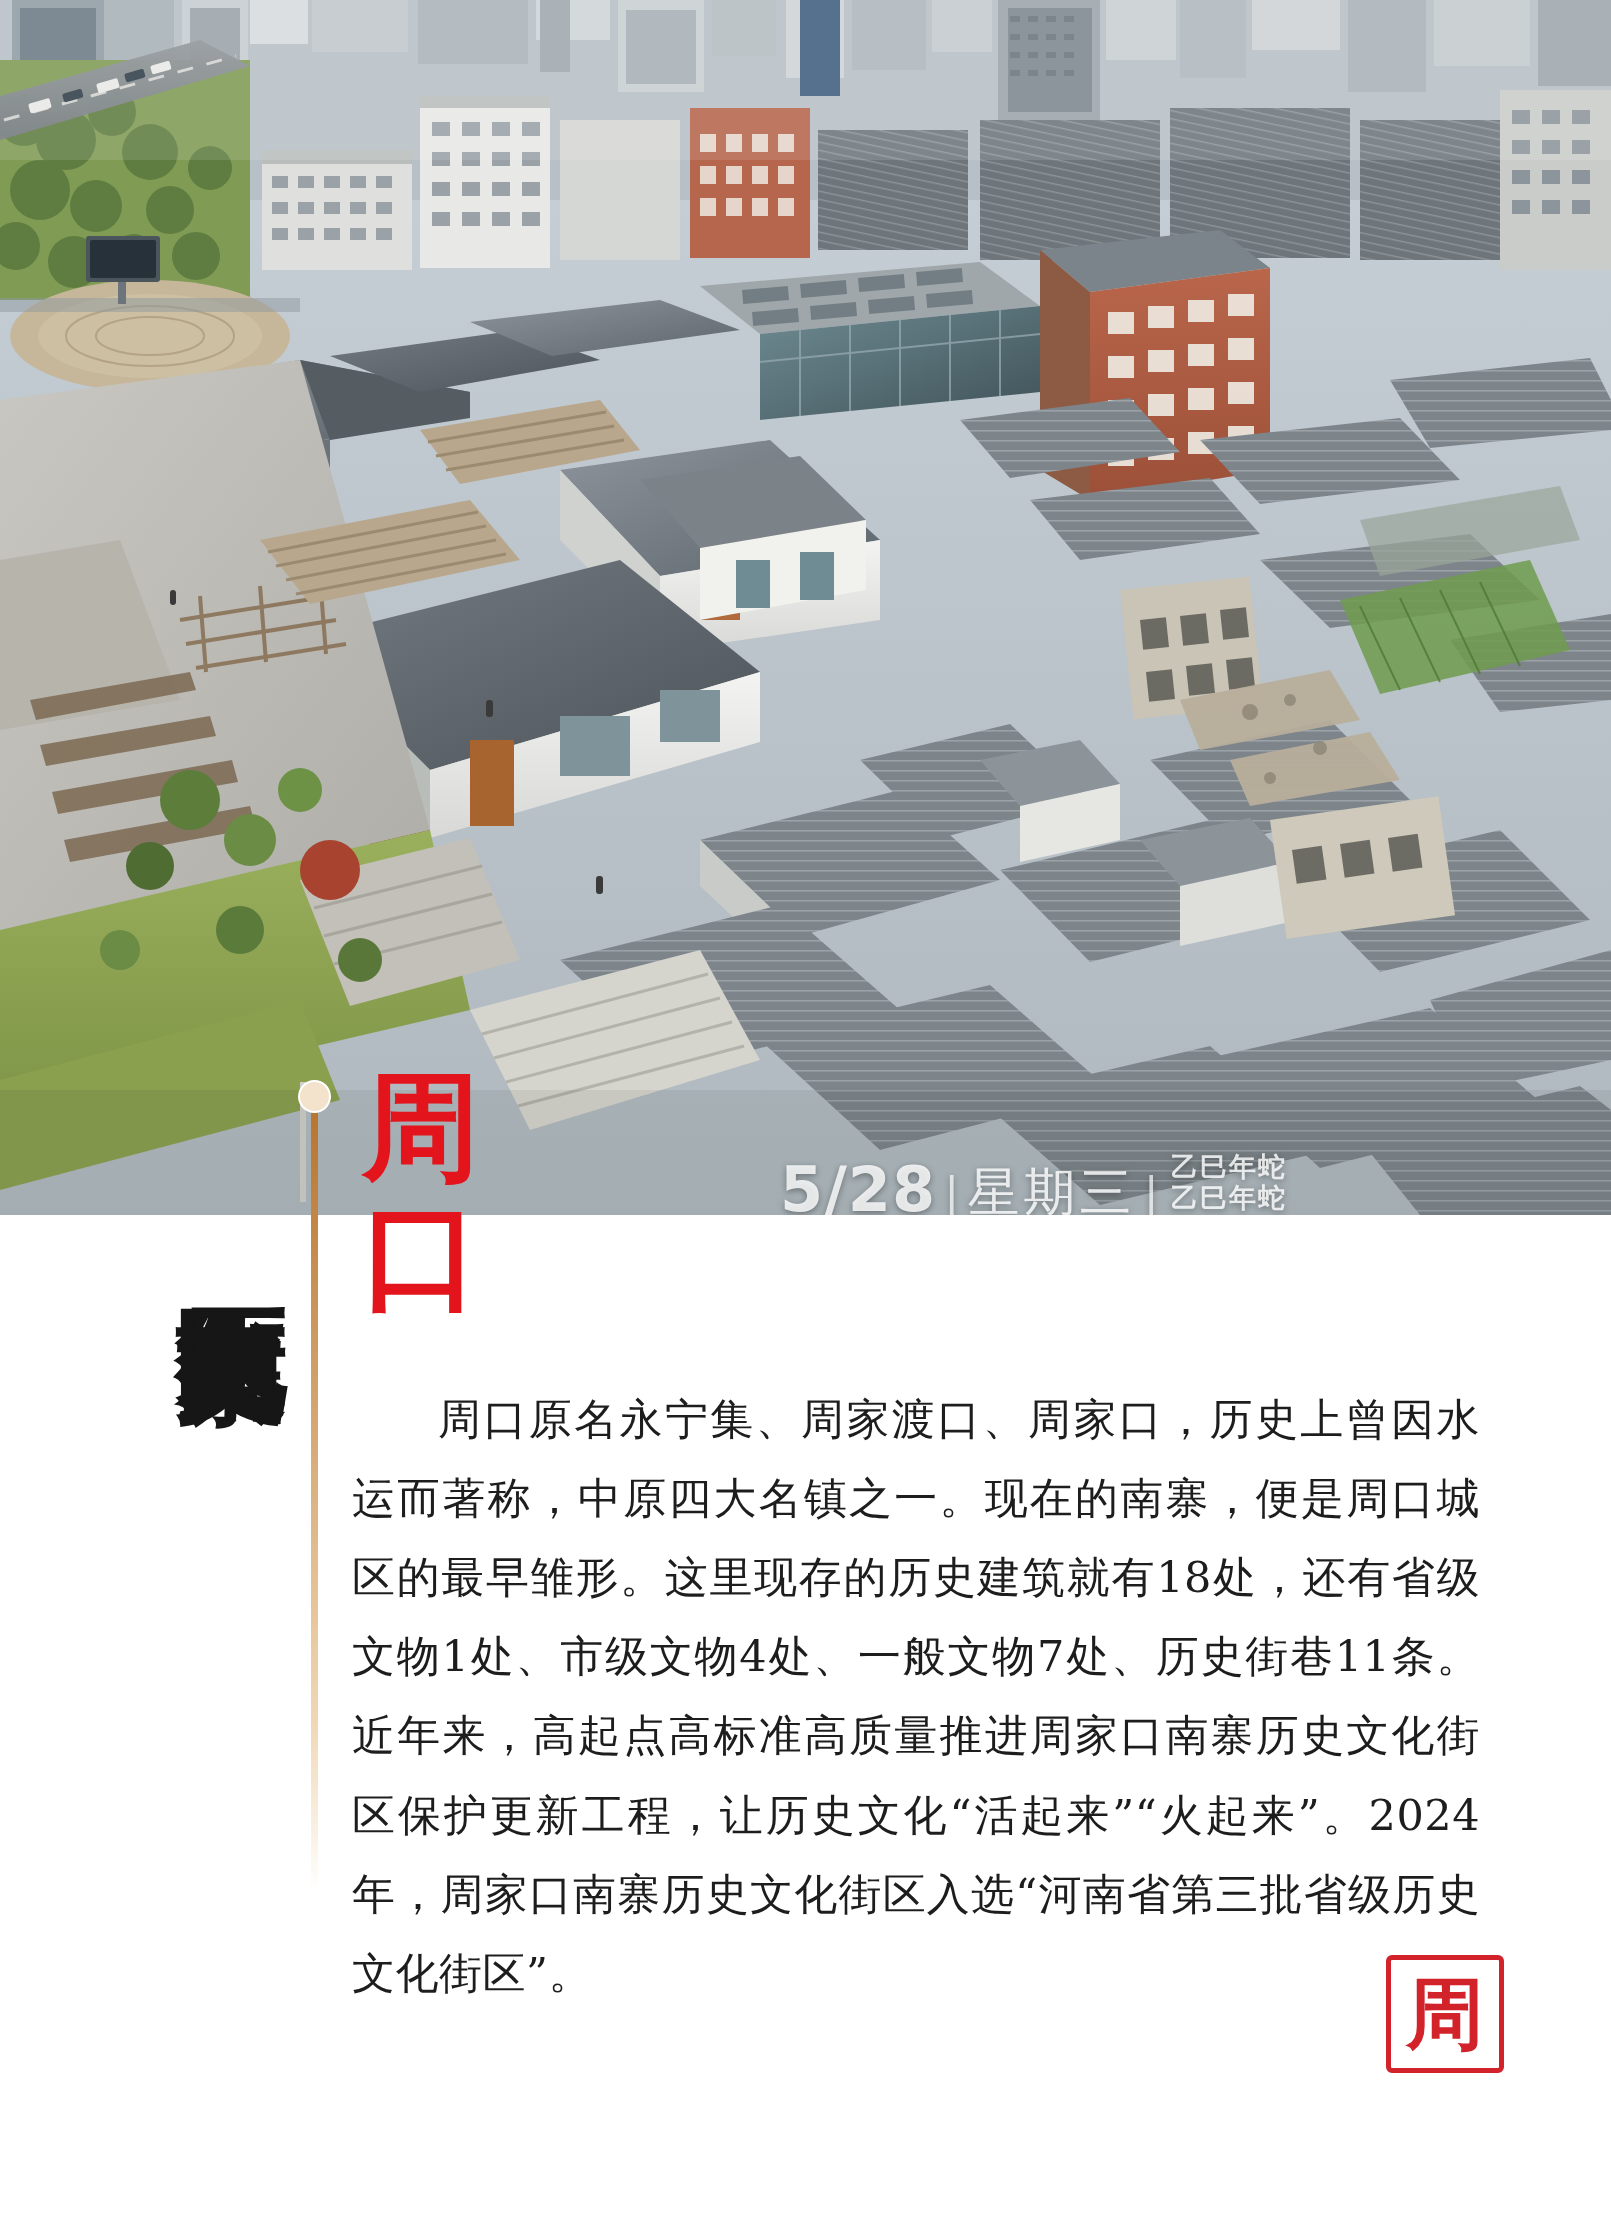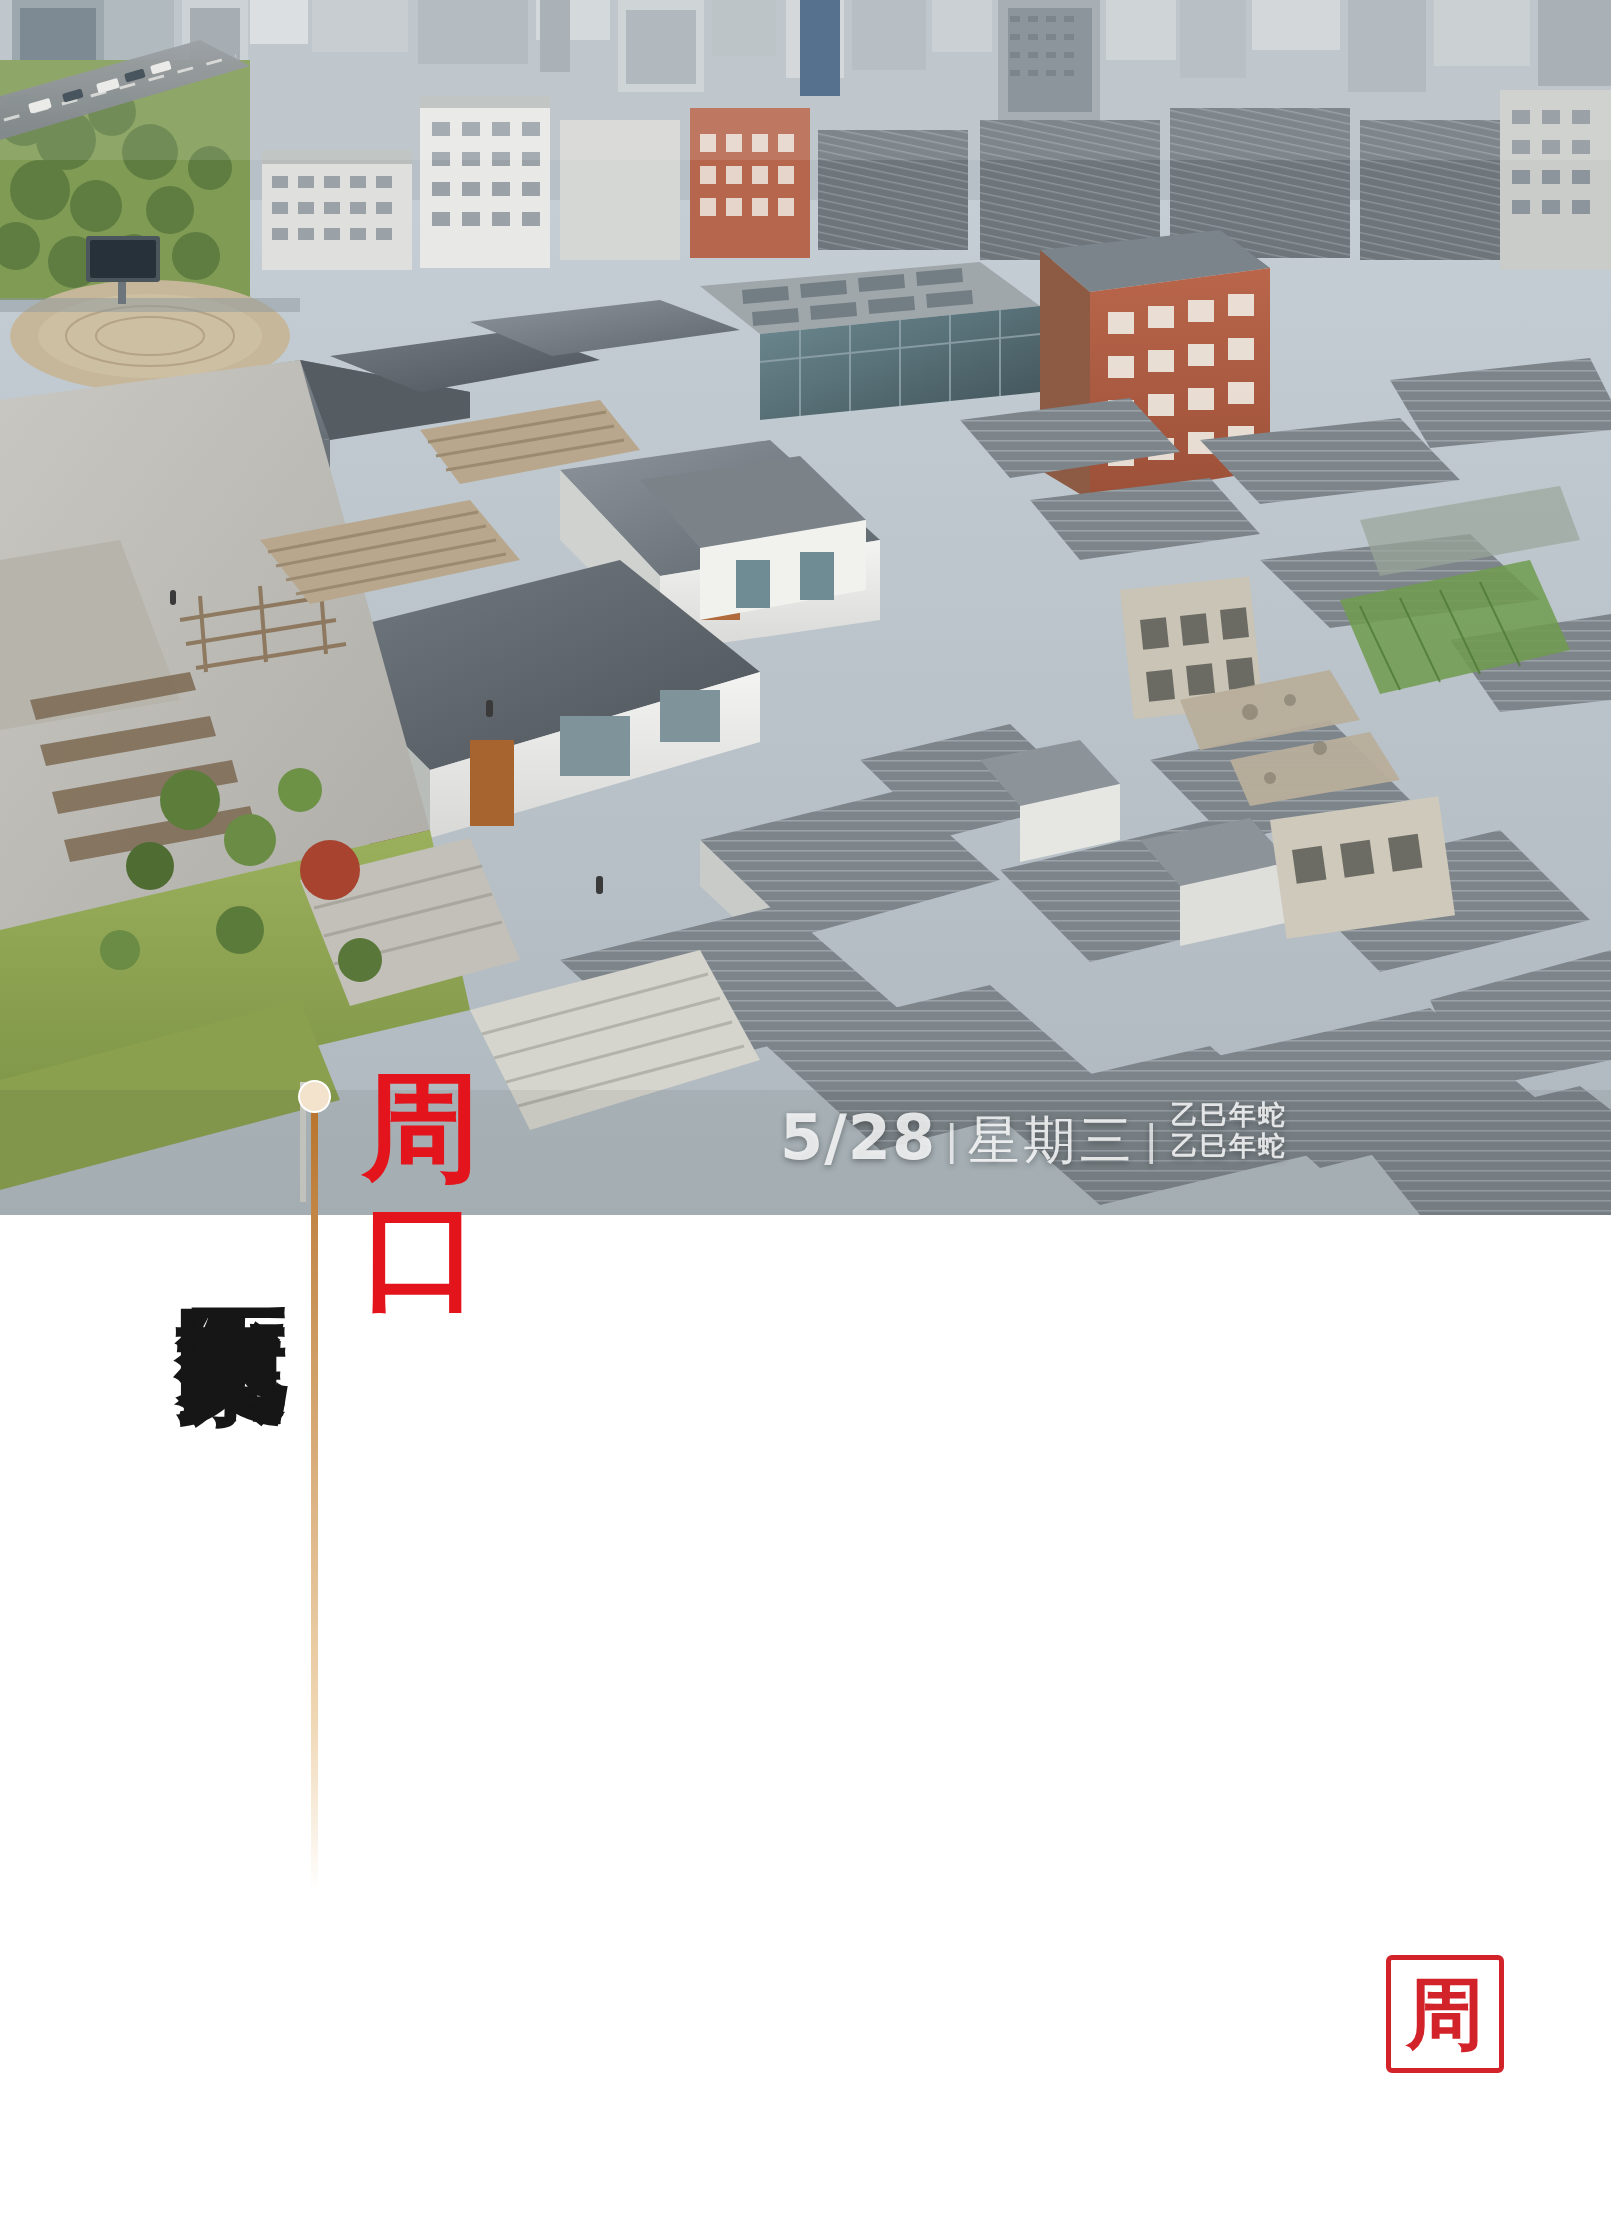--- a/index.html
+++ b/index.html
@@ -34,21 +34,21 @@
     top: 0;
     width: 1611px;
     height: 1215px;
     display: block;
   }
 
   
   .date-row {
     position: absolute;
     left: 780px;
-    top: 1100px;
+    top: 1152px;
     display: flex;
     align-items: flex-end;
     gap: 10px;
     color: rgba(255,255,255,0.82);
     text-shadow: 0 2px 6px rgba(0,0,0,0.35);
     white-space: nowrap;
   }
   .date-big {
     font-family: "DejaVu Sans", sans-serif;
     font-size: 62px;
@@ -671,16 +671,17 @@
   <div class="city-name">
     <span>周</span>
     <span>口</span>
   </div>
 
   <div class="divider-dot"></div>
   <div class="divider"></div>
 
   <div class="v-title">南寨历史文化街区</div>
 
+  <div class="body-text">周口原名永宁集、周家渡口、周家口，历史上曾因水运而著称，中原四大名镇之一。现在的南寨，便是周口城区的最早雏形。这里现存的历史建筑就有18处，还有省级文物1处、市级文物4处、一般文物7处、历史街巷11条。近年来，高起点高标准高质量推进周家口南寨历史文化街区保护更新工程，让历史文化“活起来”“火起来”。2024年，周家口南寨历史文化街区入选“河南省第三批省级历史文化街区”。</div>
 
   <div class="seal">周</div>
 
 </div>
 
 </body></html>

